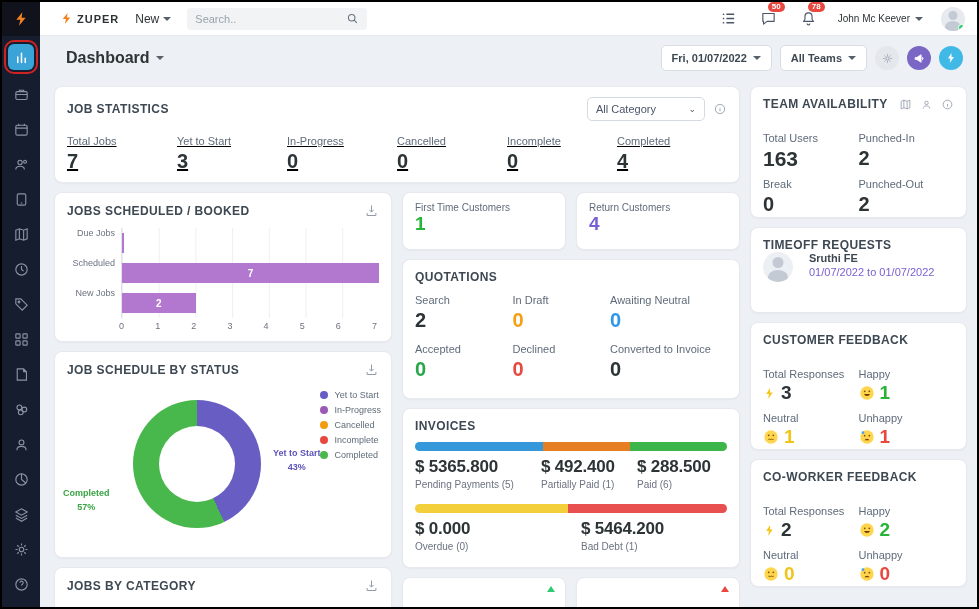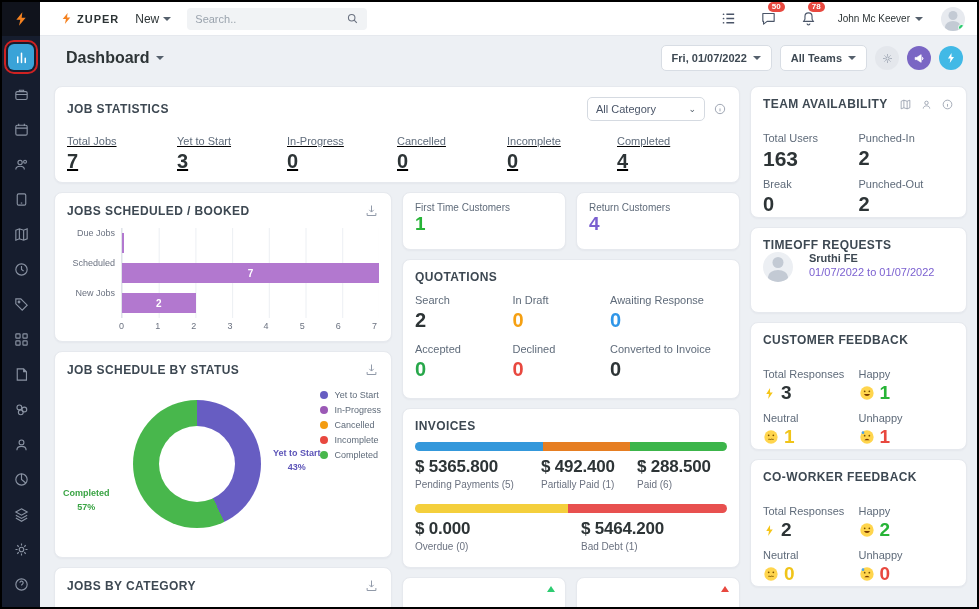--- a/index.html
+++ b/index.html
@@ -494,21 +494,21 @@
               <div class="q-grid">
                 <div class="metric">
                     <div class="m-label">Search</div>
                     <div class="m-value" style="color: rgb(45, 52, 54);">2</div>
                   </div>
                 <div class="metric">
                     <div class="m-label">In Draft</div>
                     <div class="m-value" style="color: rgb(245, 160, 18);">0</div>
                   </div>
                 <div class="metric">
-                    <div class="m-label">Awaiting Response</div>
+                    <div class="m-label">Awaiting Neutral</div>
                     <div class="m-value" style="color: rgb(47, 150, 232);">0</div>
                   </div>
                 <div class="metric">
                     <div class="m-label">Accepted</div>
                     <div class="m-value" style="color: rgb(39, 167, 74);">0</div>
                   </div>
                 <div class="metric">
                     <div class="m-label">Declined</div>
                     <div class="m-value" style="color: rgb(232, 72, 63);">0</div>
                   </div>

